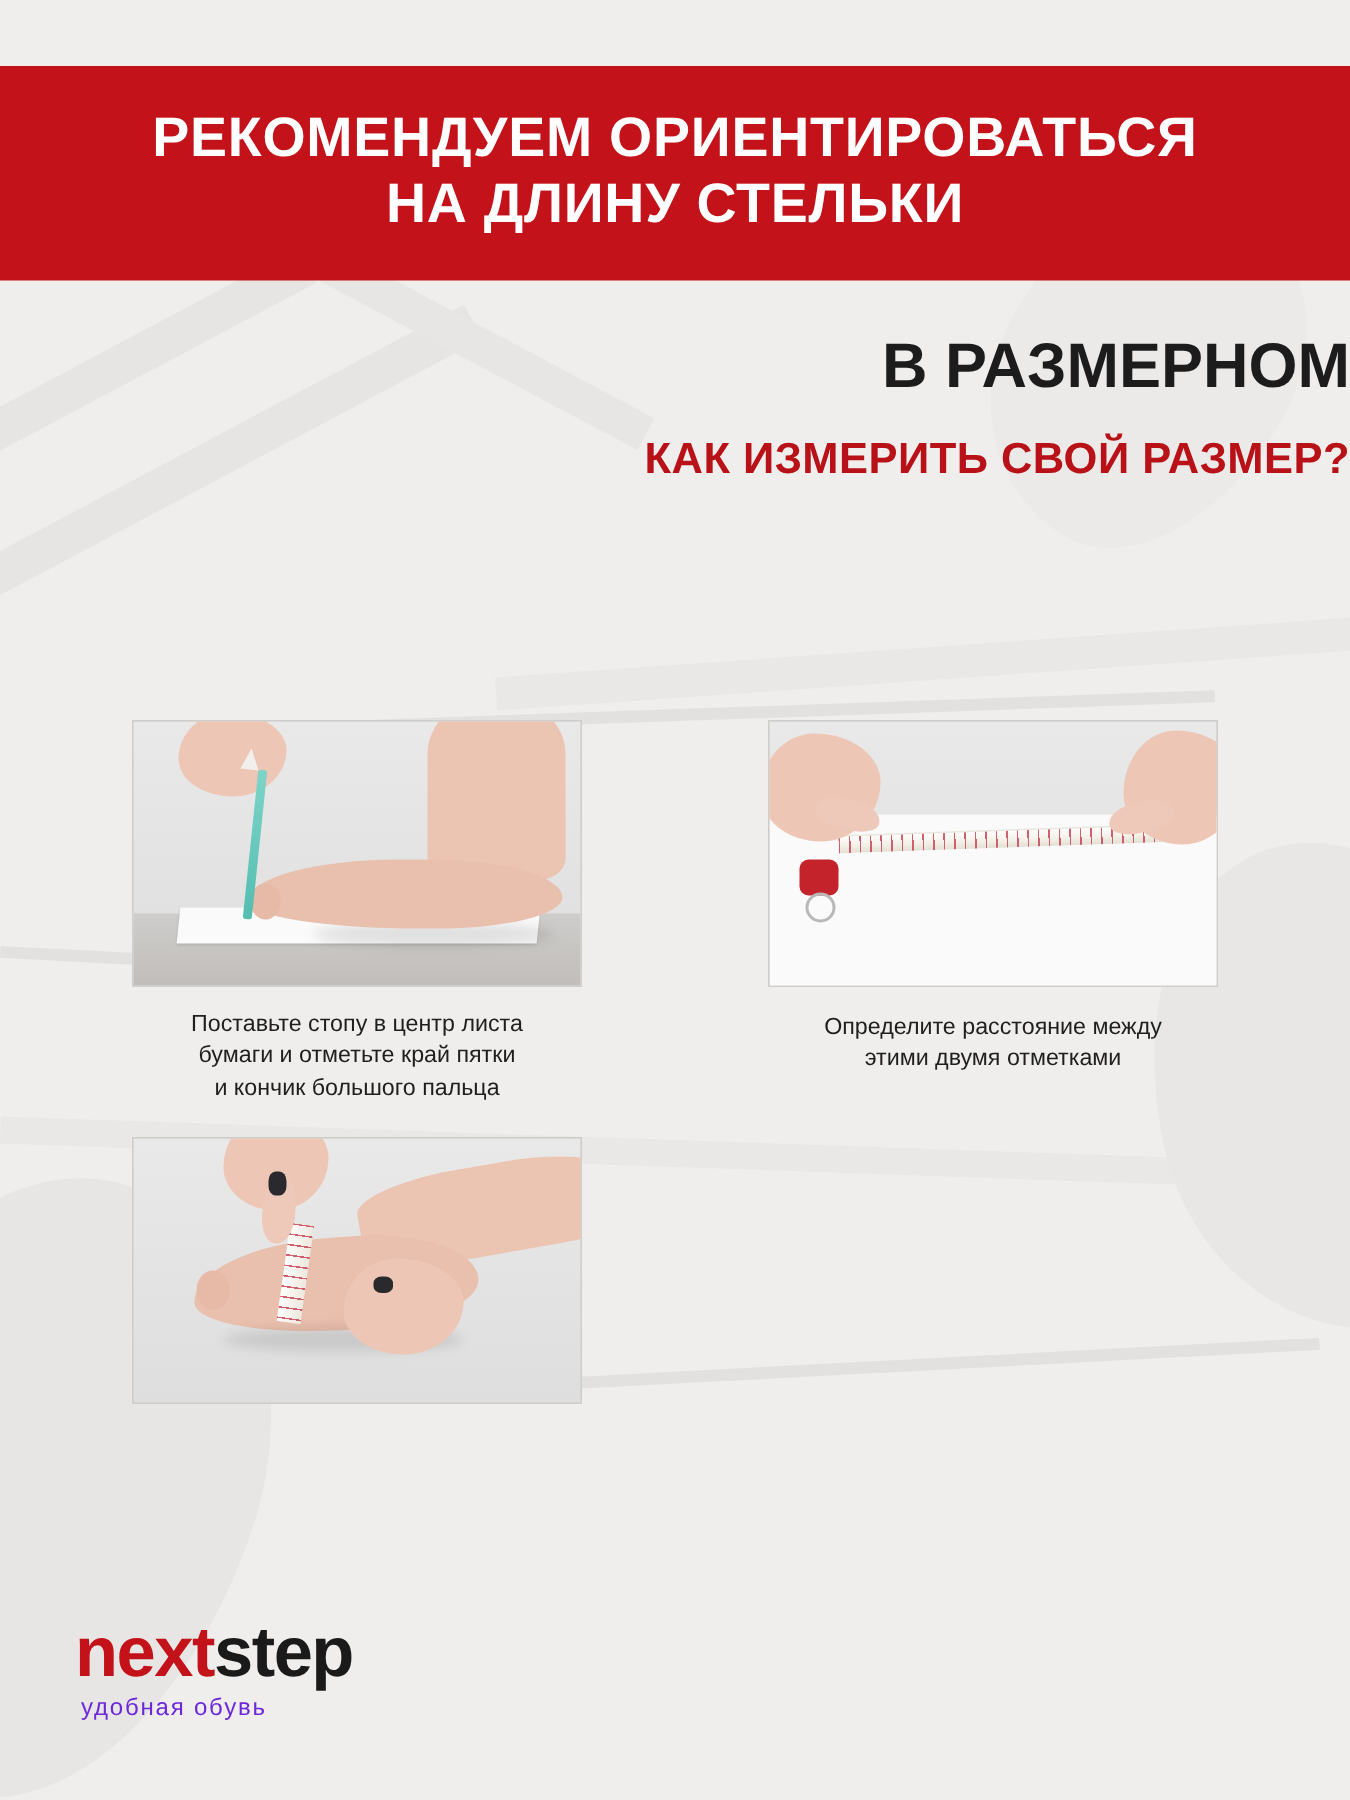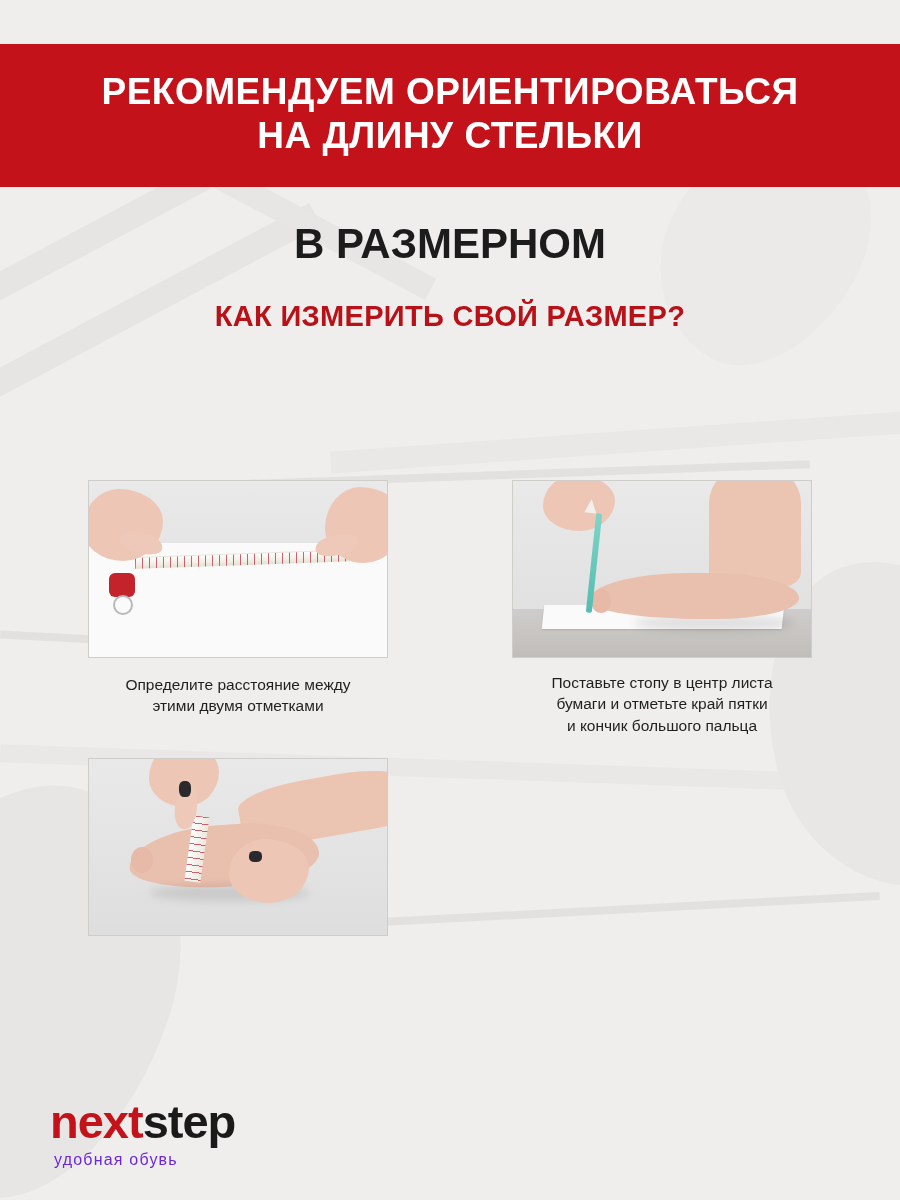--- a/index.html
+++ b/index.html
@@ -108,31 +108,31 @@
     line-height: 1.18;
     text-transform: uppercase;
   }
 
   
   .headings {
     position: absolute;
     left: 0;
     top: 214px;
     width: 900px;
-    text-align: center;
+    text-align: right;
   }
   .head-line {
     color: #1c1c1c;
     font-size: 42px;
     font-weight: bold;
     line-height: 1.42;
     text-transform: uppercase;
   }
   .sub-question {
-    margin-top: 26px;
+    margin-top: 16px;
     color: #b81118;
     font-size: 29px;
     font-weight: bold;
     text-transform: uppercase;
     letter-spacing: 0.3px;
   }
 
   
   .steps {
     position: absolute;
@@ -250,21 +250,21 @@
     position: absolute;
     background: rgba(0,0,0,0.10);
     filter: blur(4px);
     border-radius: 50%;
   }
 
   
   .logo {
     position: absolute;
     left: 50px;
-    bottom: 31px;
+    bottom: 52px;
   }
   .logo-word {
     font-size: 47px;
     font-weight: bold;
     letter-spacing: -1px;
     line-height: 1;
   }
   .logo-next { color: #c4121a; }
   .logo-step { color: #1a1a1a; }
   .logo-tag {
@@ -299,20 +299,40 @@
     <div class="banner-line">НА ДЛИНУ СТЕЛЬКИ</div>
   </div>
 
   <div class="headings">
     <div class="head-line">В РАЗМЕРНОМ</div>
     <div class="sub-question">КАК ИЗМЕРИТЬ СВОЙ РАЗМЕР?</div>
   </div>
 
   <div class="steps">
 
+
+    <div class="step s2">
+      <div class="photo">
+        <div class="scene">
+          <div class="wall"></div>
+          <div class="tabletop"></div>
+          <div class="paper" style="left:30px; top:124px; width:240px; height:24px; transform:skewX(-6deg);"></div>
+          <div class="shadow-soft" style="left:120px; top:134px; width:160px; height:16px;"></div>
+          <div class="leg" style="left:196px; top:-14px; width:92px; height:120px;"></div>
+          <div class="foot" style="left:76px; top:92px; width:210px; height:46px;"></div>
+          <div class="toe" style="left:78px; top:108px; width:20px; height:24px;"></div>
+          <div class="hand" style="left:30px; top:-6px; width:72px; height:56px;"></div>
+          <div class="pencil" style="left:78px; top:32px; height:100px; transform:rotate(6deg);"></div>
+          <div class="pencil-tip" style="left:72px; top:18px; transform:rotate(6deg);"></div>
+        </div>
+      </div>
+      <div class="caption">Поставьте стопу в центр листа
+бумаги и отметьте край пятки
+и кончик большого пальца</div>
+    </div>
 
     <div class="step s3">
       <div class="photo">
         <div class="scene">
           <div class="wall"></div>
           <div class="paper" style="left:0px; top:62px; width:300px; height:116px;"></div>
           <div class="tape" style="left:46px; top:72px; width:222px; transform:rotate(-2deg);">
             <div class="tape-ticks"></div>
           </div>
           <div class="tape-case" style="left:20px; top:92px;"></div>
@@ -320,40 +340,20 @@
           <div class="hand" style="left:-6px; top:8px; width:80px; height:72px;"></div>
           <div class="finger" style="left:30px; top:52px; width:44px; height:20px; transform:rotate(14deg);"></div>
           <div class="hand" style="left:236px; top:6px; width:78px; height:76px;"></div>
           <div class="finger" style="left:226px; top:54px; width:44px; height:20px; transform:rotate(-12deg);"></div>
         </div>
       </div>
       <div class="caption">Определите расстояние между
 этими двумя отметками</div>
     </div>
 
-    <div class="step s2">
-      <div class="photo">
-        <div class="scene">
-          <div class="wall"></div>
-          <div class="tabletop"></div>
-          <div class="paper" style="left:30px; top:124px; width:240px; height:24px; transform:skewX(-6deg);"></div>
-          <div class="shadow-soft" style="left:120px; top:134px; width:160px; height:16px;"></div>
-          <div class="leg" style="left:196px; top:-14px; width:92px; height:120px;"></div>
-          <div class="foot" style="left:76px; top:92px; width:210px; height:46px;"></div>
-          <div class="toe" style="left:78px; top:108px; width:20px; height:24px;"></div>
-          <div class="hand" style="left:30px; top:-6px; width:72px; height:56px;"></div>
-          <div class="pencil" style="left:78px; top:32px; height:100px; transform:rotate(6deg);"></div>
-          <div class="pencil-tip" style="left:72px; top:18px; transform:rotate(6deg);"></div>
-        </div>
-      </div>
-      <div class="caption">Поставьте стопу в центр листа
-бумаги и отметьте край пятки
-и кончик большого пальца</div>
-    </div>
-
     <div class="step s4">
       <div class="photo">
         <div class="scene">
           <div class="wall"></div>
           <div class="leg" style="left:150px; top:18px; width:170px; height:60px; transform:rotate(-10deg);"></div>
           <div class="foot" style="left:40px; top:66px; width:190px; height:62px; transform:rotate(-4deg);"></div>
           <div class="toe" style="left:42px; top:88px; width:22px; height:26px;"></div>
           <div class="shadow-soft" style="left:60px; top:126px; width:160px; height:16px;"></div>
           <div class="tape" style="left:100px; top:56px; width:16px; height:66px; background:linear-gradient(90deg,#fdfdfb,#ece8dd); transform:rotate(8deg);">
             <div class="tape-ticks" style="background:repeating-linear-gradient(180deg,#c9445a 0px,#c9445a 1px,transparent 1px,transparent 7px);"></div>

